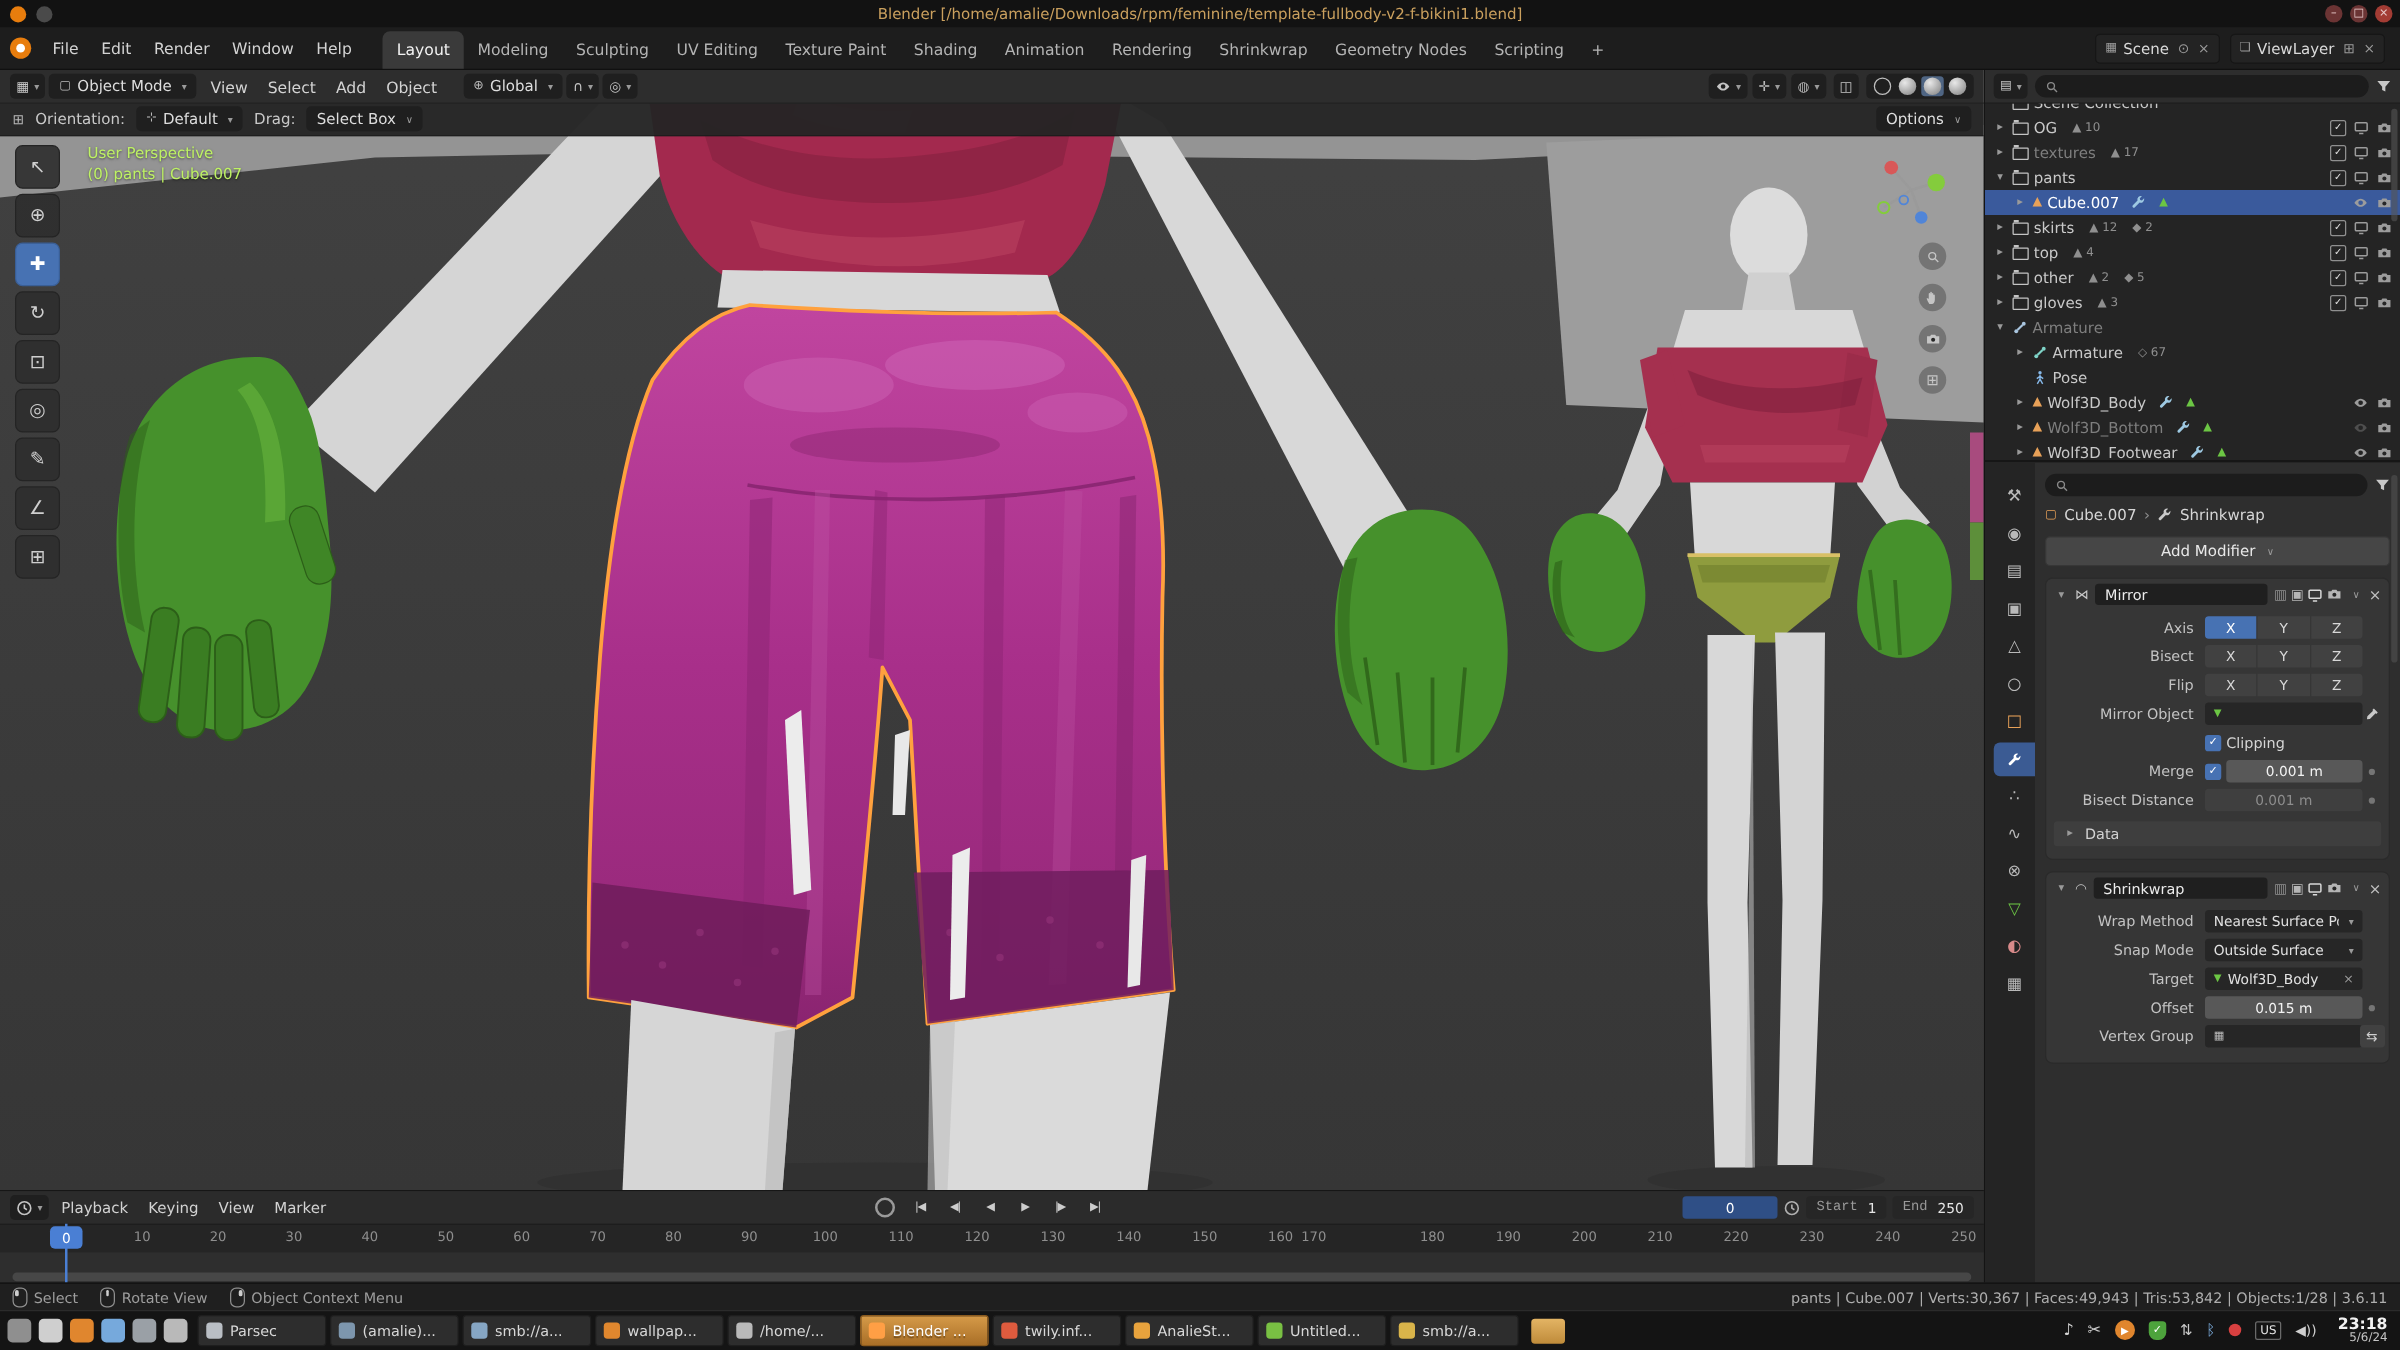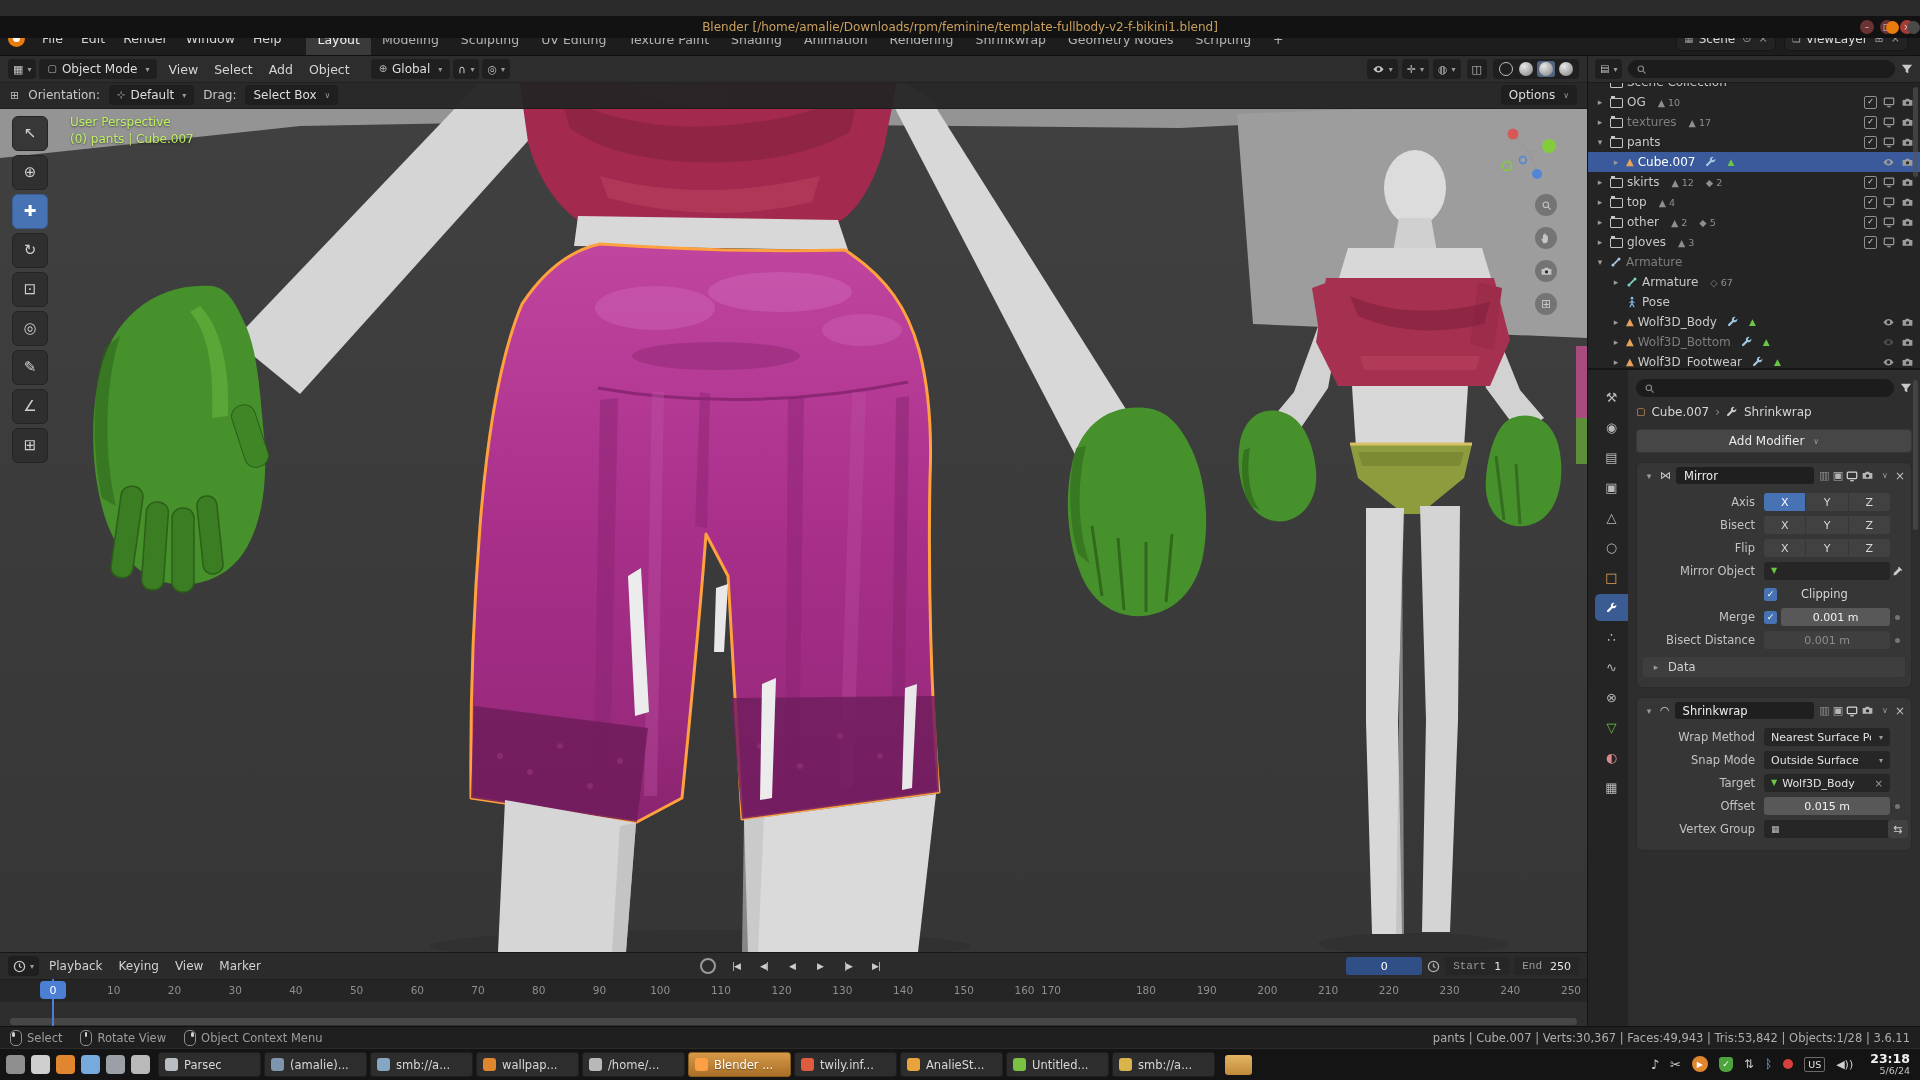--- a/index.html
+++ b/index.html
@@ -2,21 +2,21 @@
 <html><head>
 <meta charset="utf-8">
 <style>
   html,body{margin:0;padding:0;background:#000;}
   .screen{position:relative;width:1920px;height:1080px;background:#2b2b2b;font-family:"DejaVu Sans",sans-serif;font-size:12px;color:#c8c8c8;overflow:hidden;user-select:none;}
   .icon{display:inline-flex;align-items:center;justify-content:center;line-height:1;}
   .chev{font-size:8px;color:#9b9b9b;margin-left:3px;}
   .dim35{opacity:.35}
 
   
-  .titlebar{position:absolute;top:16px;left:0;width:100%;height:22px;background:#121212;display:flex;align-items:center;z-index:60;justify-content:flex-end;}
+  .titlebar{position:absolute;top:0;left:0;width:100%;height:22px;background:#121212;display:flex;align-items:center;z-index:60;}
   .tb-appicons{display:flex;gap:8px;margin-left:8px;z-index:2;}
   .tb-ic{width:13px;height:13px;border-radius:50%;}
   .tb-title{position:absolute;left:0;right:0;text-align:center;color:#caa05e;font-size:12px;}
   .tb-controls{position:absolute;right:6px;display:flex;gap:6px;}
   .tb-btn{width:14px;height:14px;border-radius:50%;background:#6b3434;color:#e7caca;font-size:9px;line-height:14px;text-align:center;}
   .tb-btn.close{background:#a33c34;}
 
   
   .menubar{position:absolute;top:22px;left:0;width:100%;height:34px;background:#1d1d1d;display:flex;align-items:center;padding:0 8px;border-bottom:1px solid #101010;z-index:55;box-sizing:border-box;}
   .blender-logo{width:17px;height:17px;border-radius:50%;background:#e87d0d;position:relative;margin-right:8px;flex:none;}
@@ -1057,21 +1057,21 @@
                         <svg viewBox="0 0 14 14" width="11" height="11">
                           <path fill="currentColor" d="M9 1l4 4-1.5 1.5-.7-.7L5 11.6 2 12l.4-3L8.2 3.2l-.7-.7z"></path>
                         </svg>
                       </span>
                     </div>
                   </div>
                   <div class="prow">
                     <div class="prow-label"></div>
                     <div class="prow-ctrl">
                       <span class="pcheck">✓</span>
-                      <span style="font-size: 11.5px; color: rgb(214, 214, 214); margin-left: 20px;">Clipping</span>
+                      <span style="font-size: 11.5px; color: rgb(214, 214, 214);">Clipping</span>
                     </div>
                     <div class="rend"></div>
                   </div>
                   <div class="prow">
                     <div class="prow-label">Merge</div>
                     <div class="prow-ctrl">
                       <span class="pcheck">✓</span>
                       <span class="numf">0.001 m</span>
                     </div>
                     <div class="rend">

